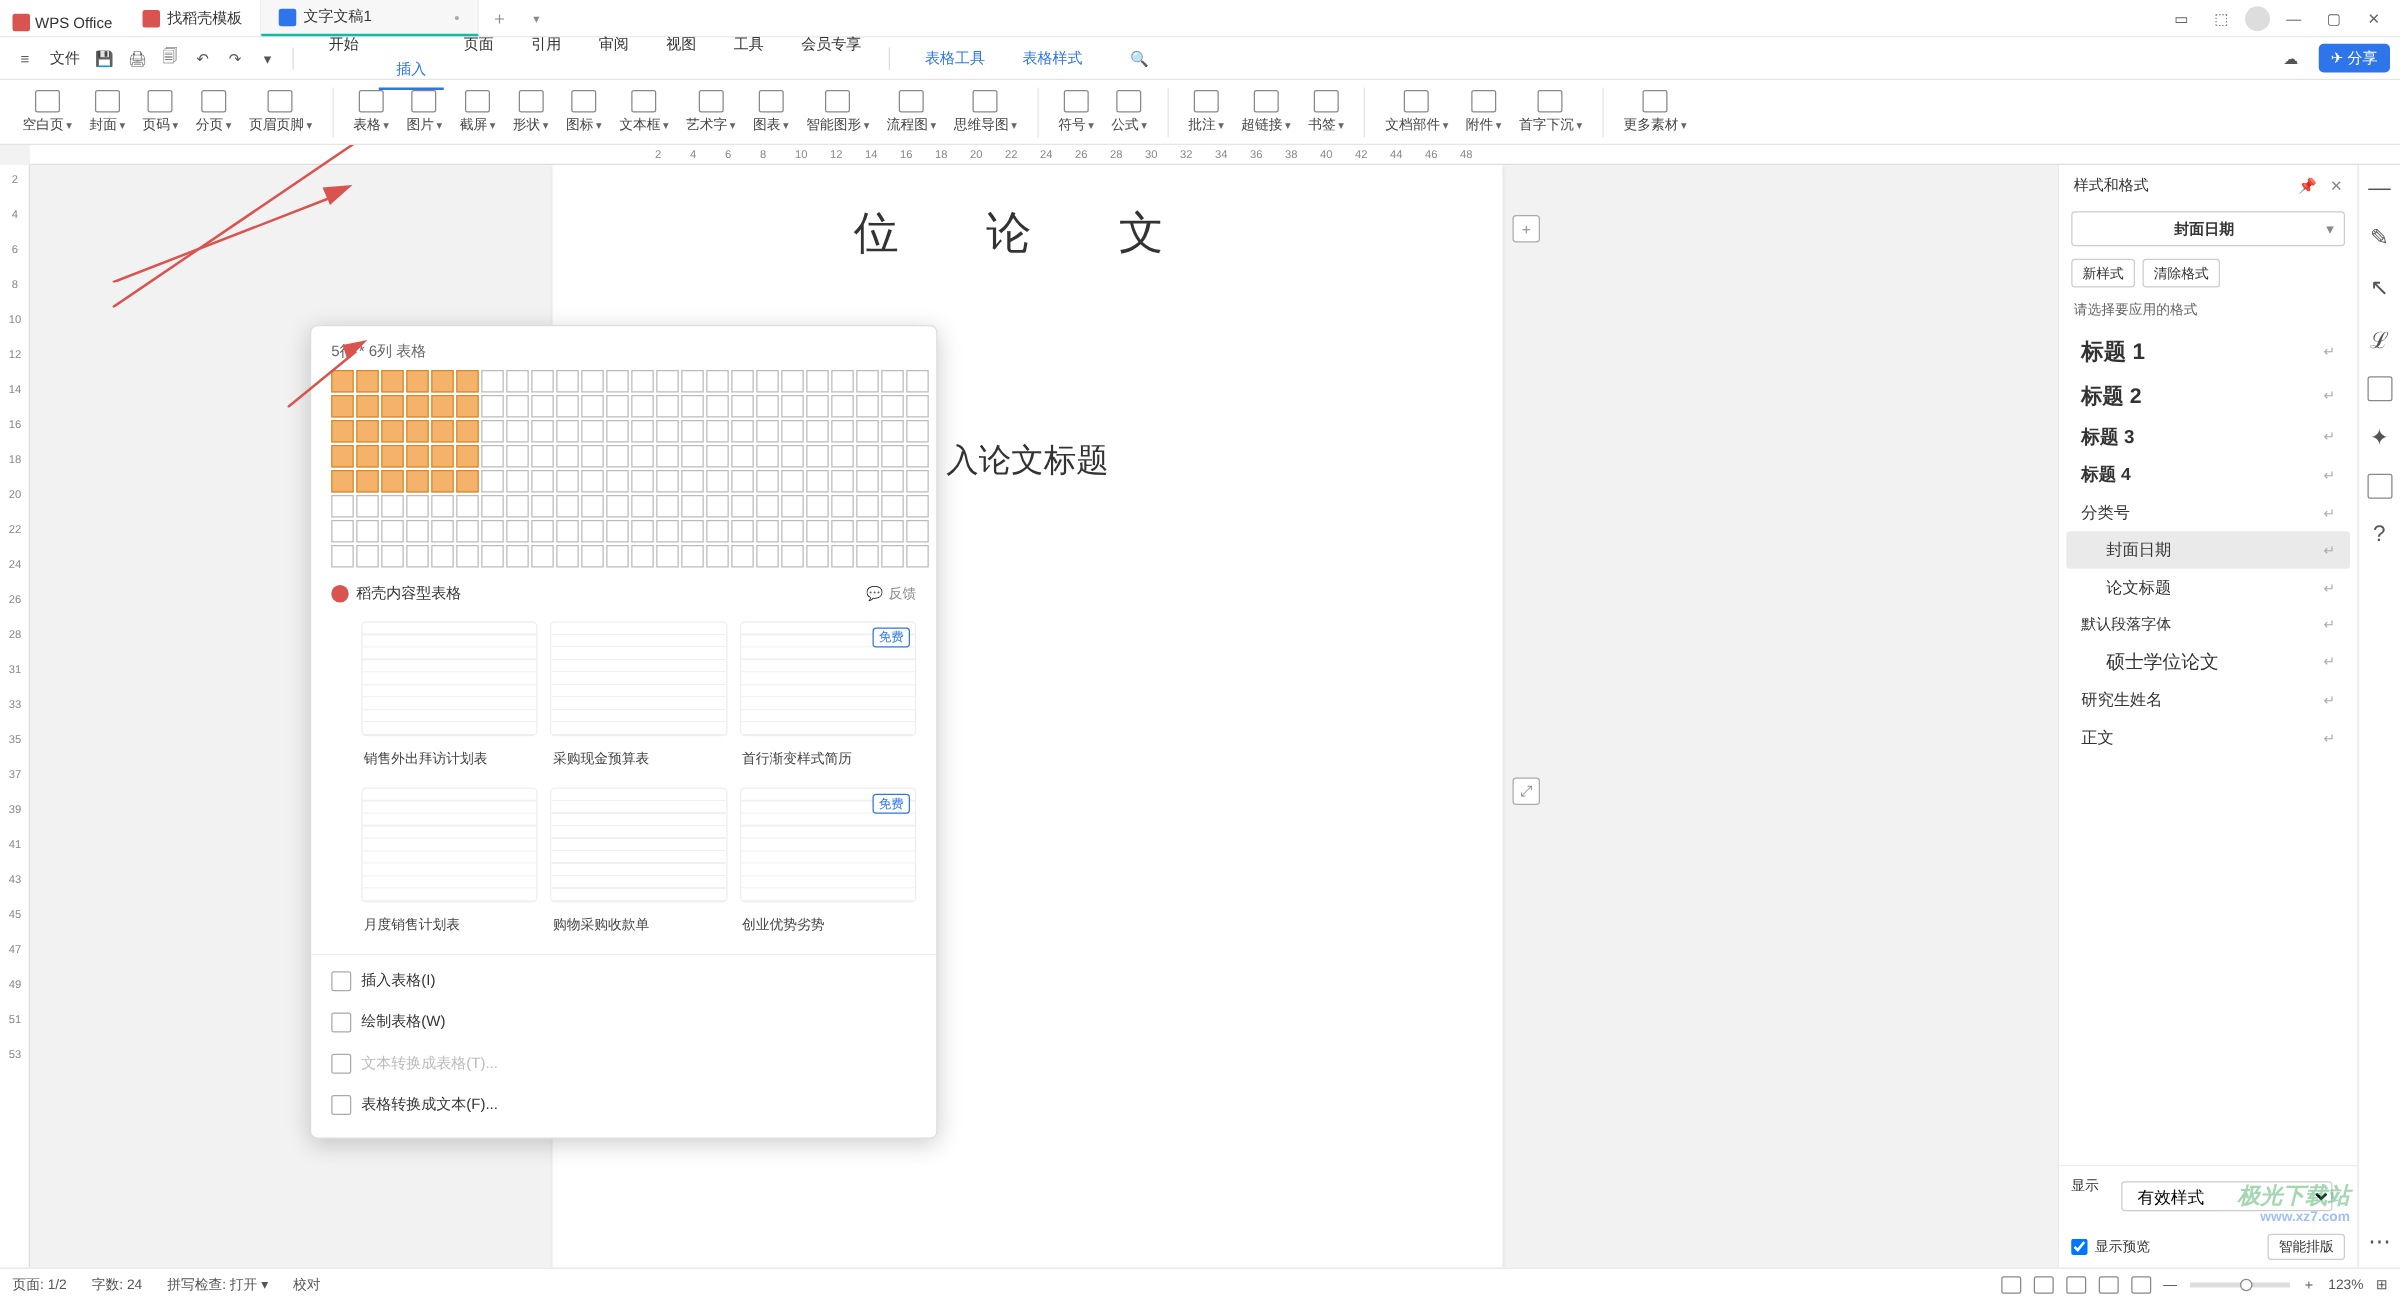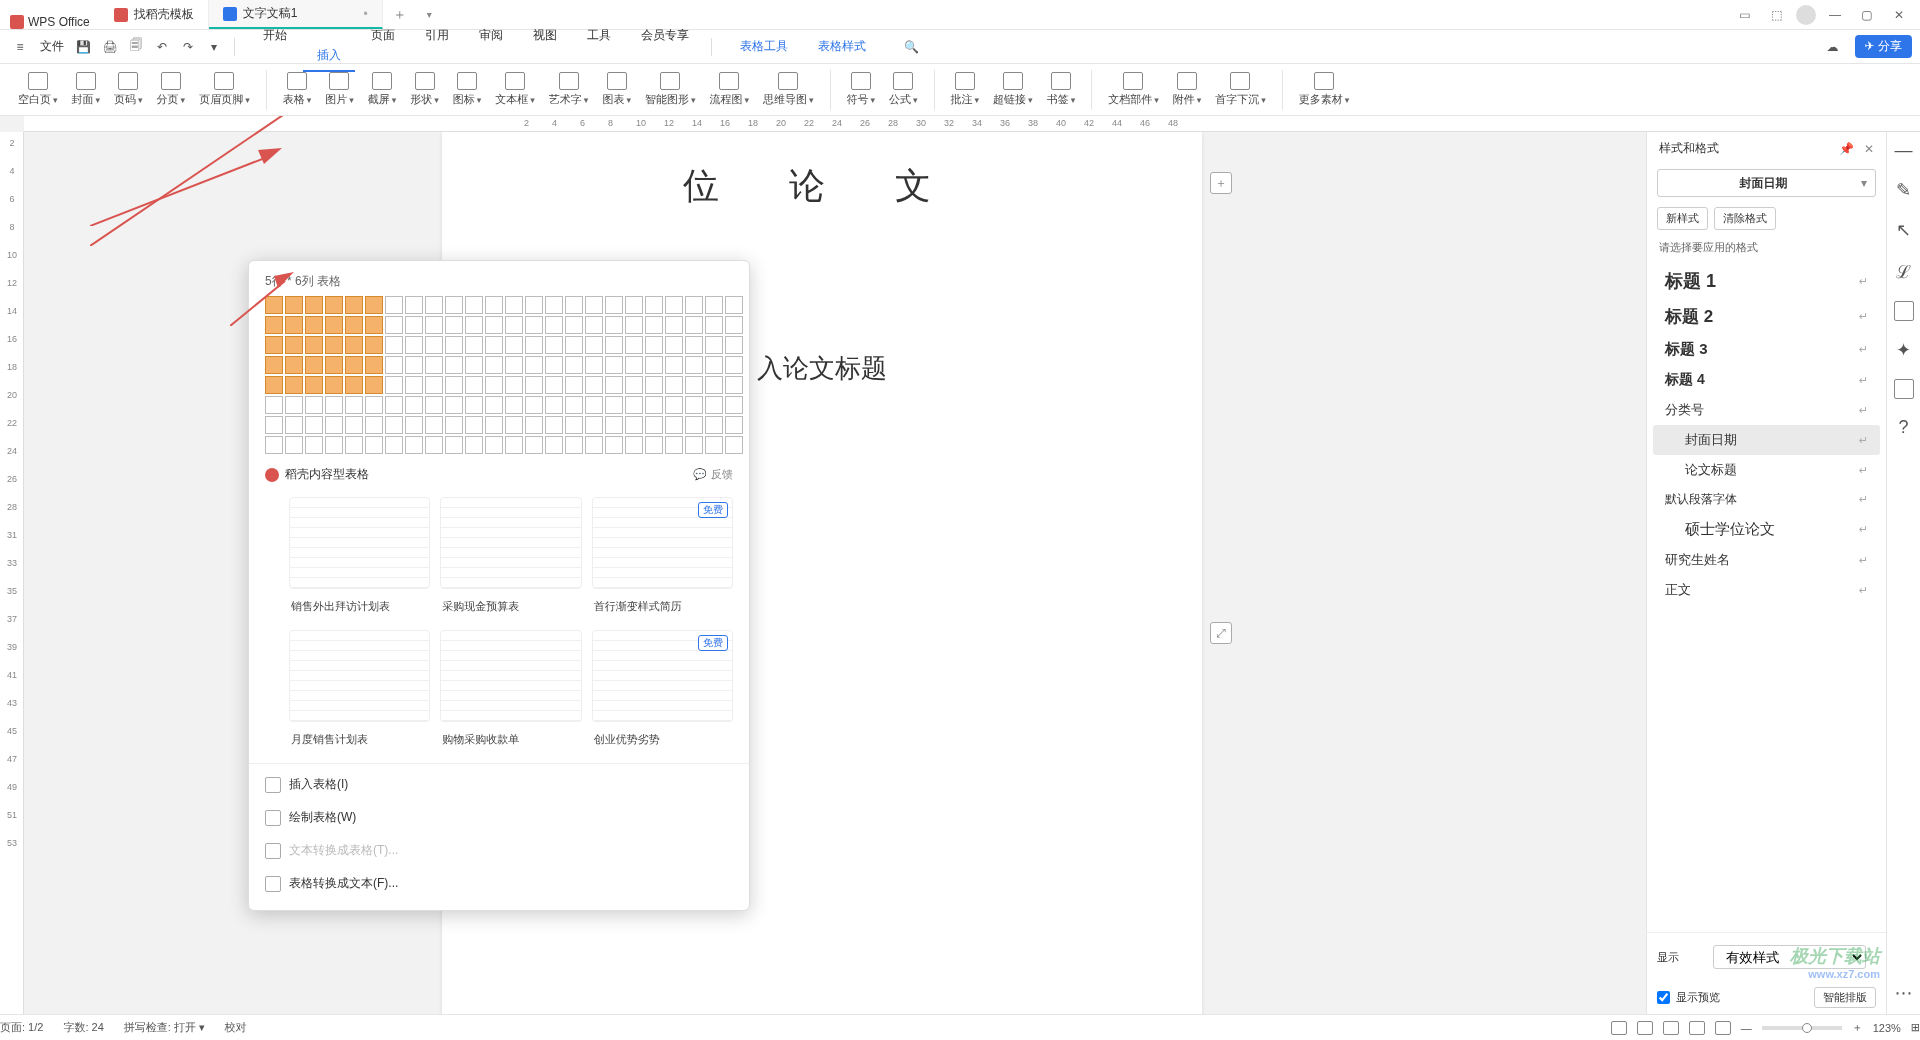--- a/index.html
+++ b/index.html
@@ -1,20 +1,20 @@
 <!DOCTYPE html>
 <html><head>
 <meta charset="utf-8">
 <style>
 * { box-sizing: border-box; margin: 0; padding: 0; font-family: "Microsoft YaHei", sans-serif; }
 body { background: #f2f2f2; width: 1920px; height: 1040px; overflow: hidden; font-size: 12px; color: #333; position: relative; }
 
 
 .titlebar { height: 30px; background: #fff; display: flex; align-items: center; border-bottom: 1px solid #e5e5e5; }
-.titlebar .logo { display: flex; align-items: flex-end; padding: 0 10px; gap: 4px; height: 100%; }
+.titlebar .logo { display: flex; align-items: flex-start; padding: 11px 10px; gap: 4px; height: 100%; }
 .titlebar .logo-icon { width: 14px; height: 14px; background: #d9534f; border-radius: 2px; position: relative; }
 .titlebar .tab { display: flex; align-items: center; height: 100%; padding: 0 14px; gap: 6px; border-right: 1px solid #eee; cursor: pointer; }
 .titlebar .tab.active { background: #f7f7f7; border-bottom: 2px solid #14b8a6; }
 .titlebar .tab .doc-icon { width: 14px; height: 14px; border-radius: 2px; }
 .titlebar .plus { padding: 0 10px; color: #888; cursor: pointer; font-size: 14px; }
 .titlebar .win-controls { margin-left: auto; display: flex; align-items: center; gap: 6px; padding-right: 8px; }
 .titlebar .win-btn { width: 26px; height: 22px; display: flex; align-items: center; justify-content: center; color: #666; cursor: pointer; }
 
 
 .menubar { height: 34px; background: #fff; display: flex; align-items: center; padding: 0 8px; border-bottom: 1px solid #e5e5e5; }
@@ -58,21 +58,21 @@
 .rpanel .hdr { padding: 8px 12px; display: flex; align-items: center; font-size: 12px; }
 .rpanel .hdr .ctl { margin-left: auto; display: flex; gap: 10px; color: #888; cursor: pointer; }
 .rpanel select, .rpanel .selbox { width: calc(100% - 20px); margin: 4px 10px; height: 28px; border: 1px solid #ccc; border-radius: 3px; padding: 0 8px; background: #fff; }
 .rpanel .btnrow { display: flex; gap: 6px; padding: 6px 10px; }
 .rpanel .smbtn { border: 1px solid #ccc; border-radius: 3px; padding: 3px 8px; cursor: pointer; font-size: 11px; }
 .rpanel .note { padding: 4px 12px; font-size: 11px; color: #666; }
 .rpanel .stylelist { padding: 4px 6px; overflow: auto; flex: 1; }
 .rpanel .sitem { display: flex; align-items: center; justify-content: space-between; padding: 6px 12px; border-radius: 3px; cursor: pointer; }
 .rpanel .sitem.selected { background: #eaeaea; }
 .rpanel .sitem .enter { color: #aaa; font-size: 11px; }
-.rpanel .footer { border-top: 1px solid #eee; padding: 8px 10px; display: flex; align-items: center; gap: 24px; font-size: 11px; }
+.rpanel .footer { border-top: 1px solid #eee; padding: 8px 10px; display: flex; align-items: flex-start; gap: 8px; font-size: 11px; }
 .rpanel .footer select { flex: 1; height: 24px; }
 .rpanel .chkline { padding: 6px 10px; display: flex; align-items: center; gap: 6px; font-size: 11px; }
 .rpanel .smart { border: 1px solid #ccc; border-radius: 3px; padding: 2px 8px; font-size: 11px; margin-left: auto; }
 
 
 .popup { position: absolute; left: 248px; top: 144px; width: 502px; background: #fff; border: 1px solid #ddd; box-shadow: 0 4px 20px rgba(0,0,0,.2); border-radius: 6px; z-index: 50; padding: 10px; }
 .popup .ptitle { font-size: 12px; color: #666; padding: 2px 6px 6px; }
 .popup .grid { display: grid; grid-template-columns: repeat(24, 18px); grid-template-rows: repeat(8, 18px); gap: 2px; padding: 0 6px; }
 .popup .cell { width: 18px; height: 18px; border: 1px solid #bbb; background: #fff; }
 .popup .cell.hl { background: #f5b26b; border-color: #d68a2e; }
@@ -90,21 +90,21 @@
 .popup .opt { display: flex; align-items: center; gap: 8px; padding: 8px 16px; cursor: pointer; font-size: 12px; }
 .popup .opt.disabled { color: #bbb; }
 .popup .opt .oicon { width: 16px; height: 16px; border: 1px solid #aaa; border-radius: 2px; }
 
 
 .arrow { position: absolute; z-index: 60; pointer-events: none; }
 .arrow svg line { stroke: #d9534f; stroke-width: 2; }
 .arrow svg polygon { fill: #d9534f; }
 
 
-.statusbar { position: absolute; left: 0; right: 0; bottom: 0; height: 26px; background: #fff; border-top: 1px solid #e5e5e5; display: flex; align-items: center; padding: 0 0; font-size: 11px; color: #555; }
+.statusbar { position: absolute; left: 0; right: 0; bottom: 0; height: 26px; background: #fff; border-top: 1px solid #e5e5e5; display: flex; align-items: center; padding: 0 10px; font-size: 11px; color: #555; }
 .statusbar .stgap { margin-right: 20px; }
 .statusbar .strt { margin-left: auto; display: flex; align-items: center; gap: 10px; }
 .statusbar .sicon { width: 16px; height: 14px; border: 1px solid #888; border-radius: 2px; cursor: pointer; }
 
 
 .watermark { position: absolute; right: 40px; bottom: 34px; font-size: 18px; font-weight: bold; opacity: .45; font-style: italic; }
 .watermark .t1 { color: #3aa657; }
 .watermark .t2 { color: #2e75ea; font-size: 11px; display: block; text-align: right; font-style: normal; }
 </style>
 </head>

